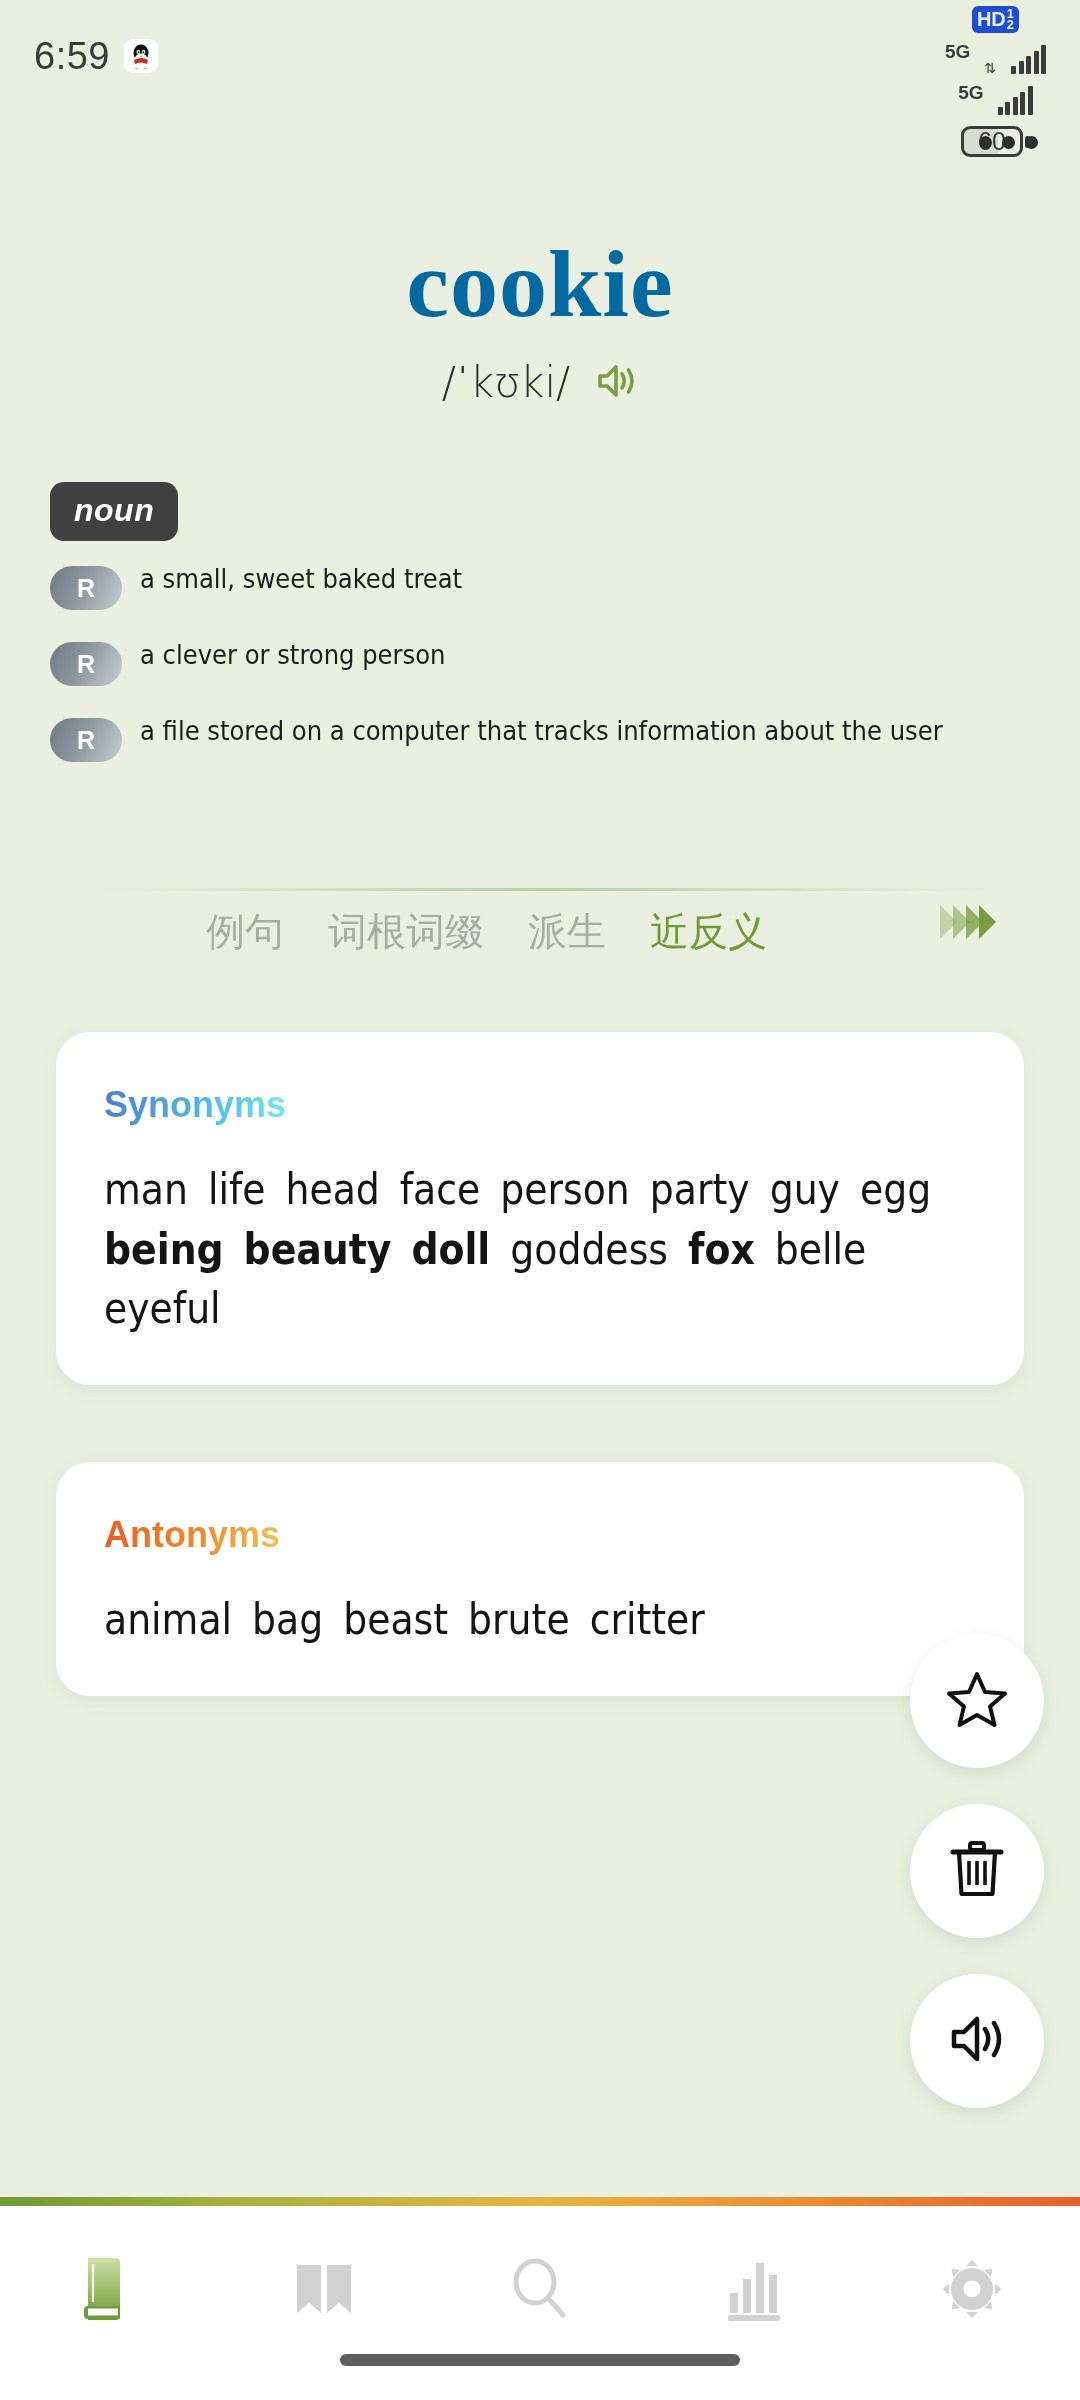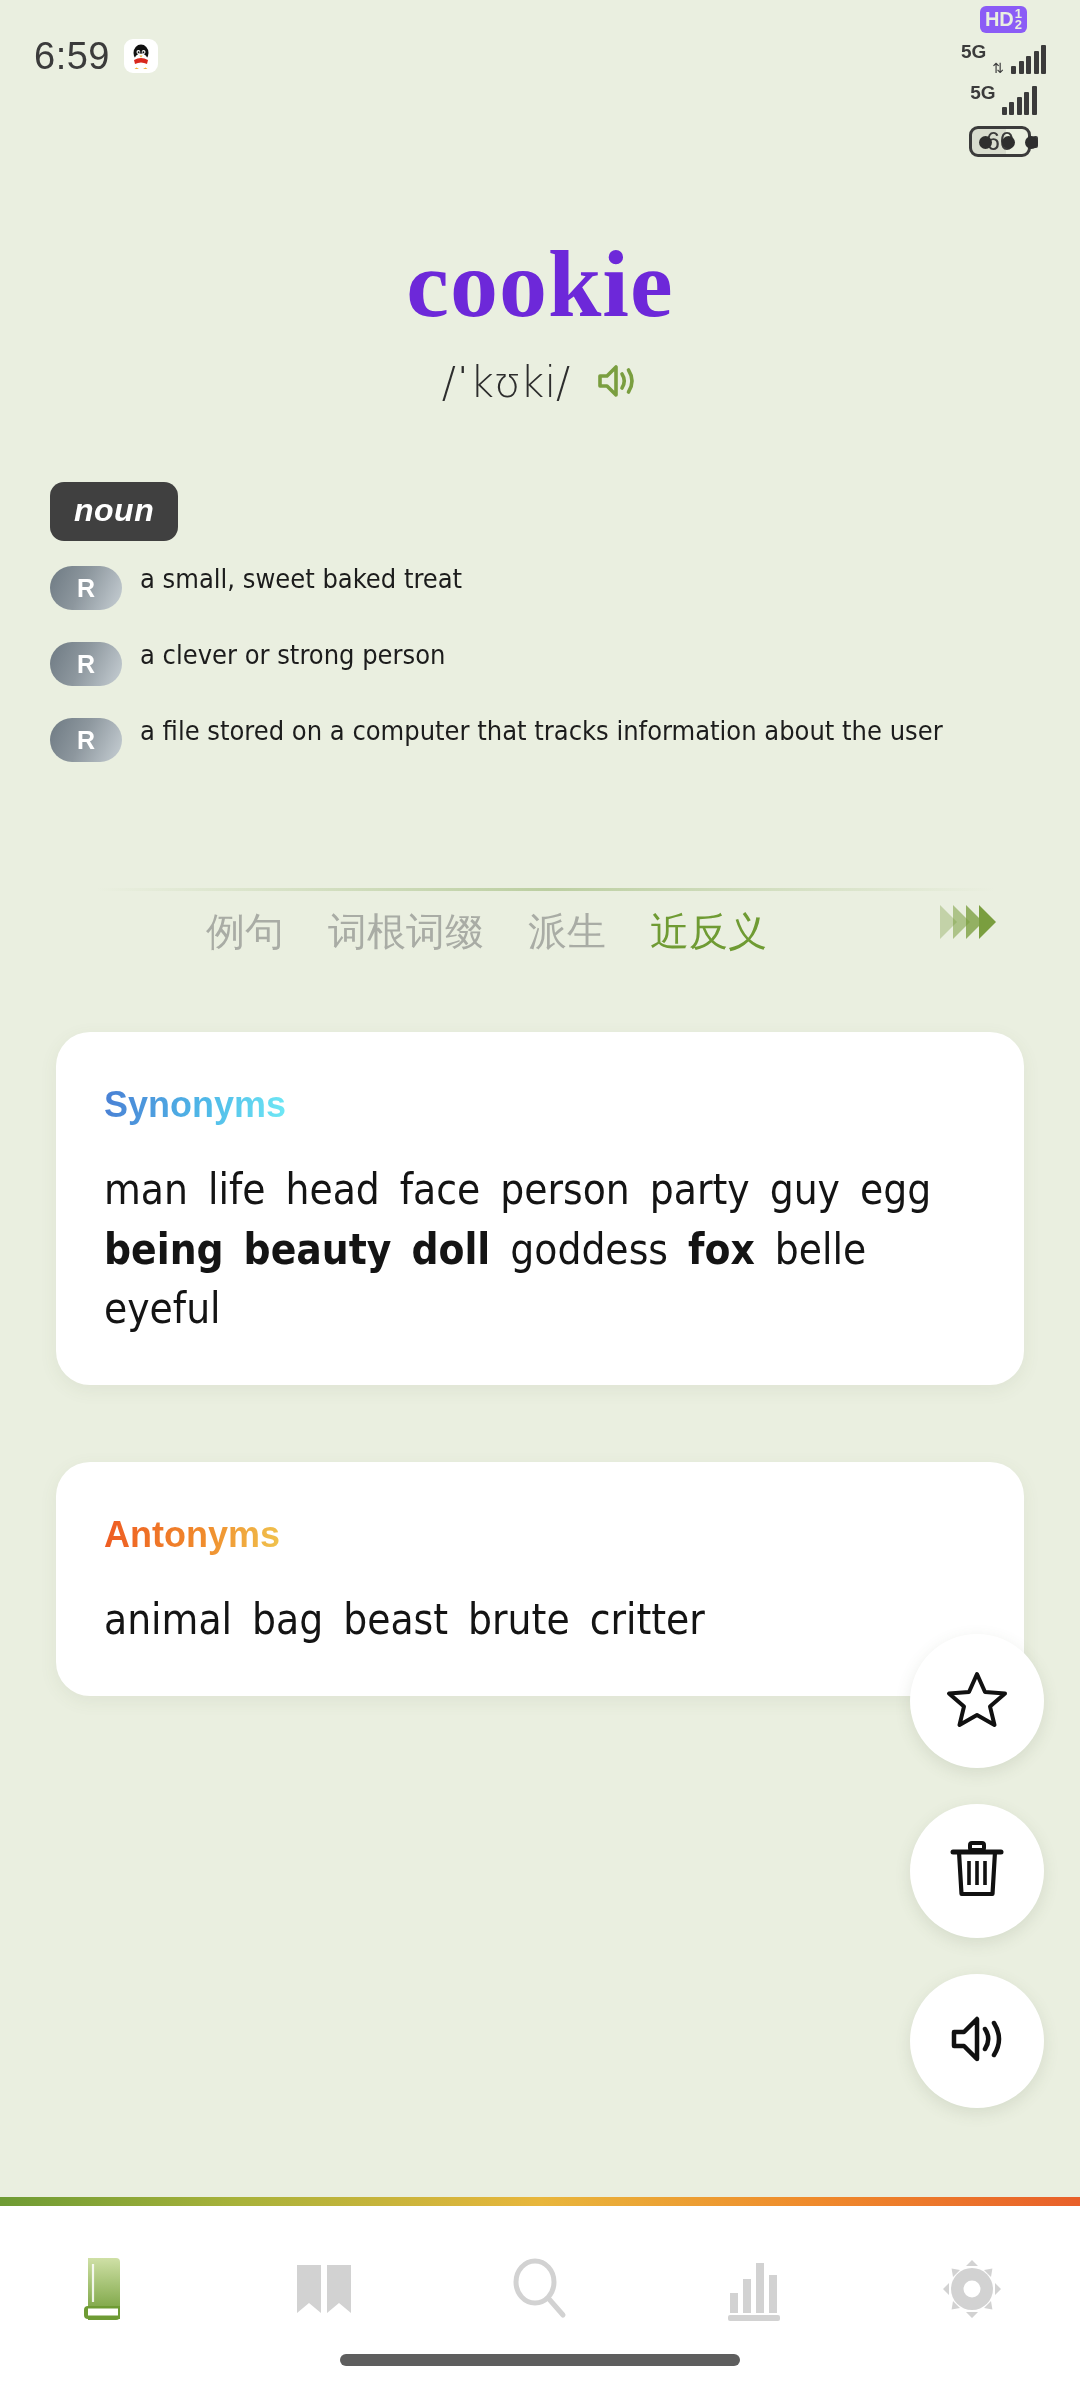--- a/index.html
+++ b/index.html
@@ -23,26 +23,26 @@
     width:34px; height:34px; border-radius:9px; background:#fff;
     display:flex; align-items:center; justify-content:center;
     overflow:hidden; position:relative;
   }
   .sb-right { display:flex; align-items:center; gap:11px;flex-direction:column; }
   .net-speed {
     font-size:19px; line-height:20px; color:#3b3b3b; font-weight:bold;
     text-align:left;
   }
   .hd-badge {
-    background:#8b5cf6; color:#eaefe0; border-radius:6px;
+    background:#1d4ed8; color:#eaefe0; border-radius:6px;
     font-size:20px; font-weight:bold; padding:2px 5px 3px 5px;
     display:flex; align-items:center; line-height:1;
   }
   .hd-badge .hd-nums { display:flex; flex-direction:column; font-size:13px; line-height:11px; margin-left:1px; }
-  .sig-group { display:flex; align-items:flex-end; gap:6px; position:relative; }
+  .sig-group { display:flex; align-items:flex-end; gap:14px; position:relative; }
   .sig-label { font-size:19px; font-weight:bold; color:#3b3b3b; align-self:flex-start; line-height:16px; }
   .bars { display:flex; align-items:flex-end; gap:2.5px; height:30px; }
   .bars i { display:block; width:5px; background:#3b3b3b; border-radius:1px; }
   .bars i:nth-child(1){height:8px}
   .bars i:nth-child(2){height:13px}
   .bars i:nth-child(3){height:18px}
   .bars i:nth-child(4){height:23px}
   .bars i:nth-child(5){height:29px}
   .updown { font-size:14px; color:#3b3b3b; line-height:12px; margin-right:1px; align-self:flex-end;}
   .battery {
@@ -78,21 +78,21 @@
     position:absolute; top:136px; right:42px;
     display:flex; gap:10px;
   }
   .menu-dots span { width:13px; height:13px; border-radius:50%; background:#2e2e2e; display:block; }
 
   
   .word {
     position:absolute; top:228px; left:0; width:1080px;
     text-align:center;
     font-family:"Liberation Serif","DejaVu Serif",serif;
-    font-size:96px; font-weight:bold; color:#6d28d9; letter-spacing:1px;
+    font-size:96px; font-weight:bold; color:#0369a1; letter-spacing:1px;
   }
   .phon-row {
     position:absolute; top:358px; left:0; width:1080px;
     display:flex; align-items:center; justify-content:center; gap:24px;
   }
   .phonetic {
     font-size:42px; color:#2d2d2d;
     font-family:"DejaVu Sans", sans-serif; font-weight:300;
   }
 

